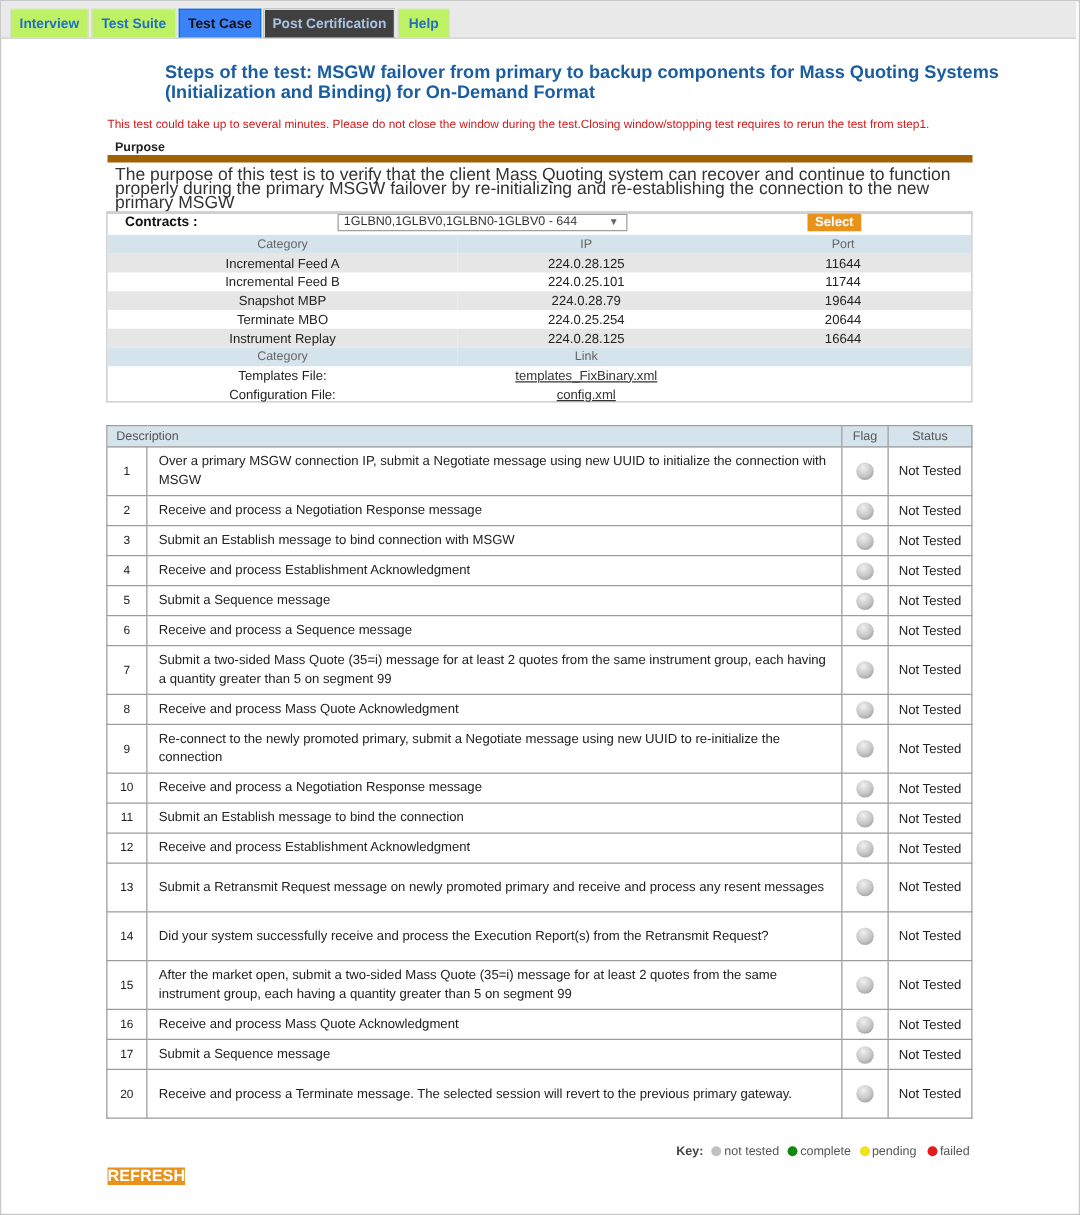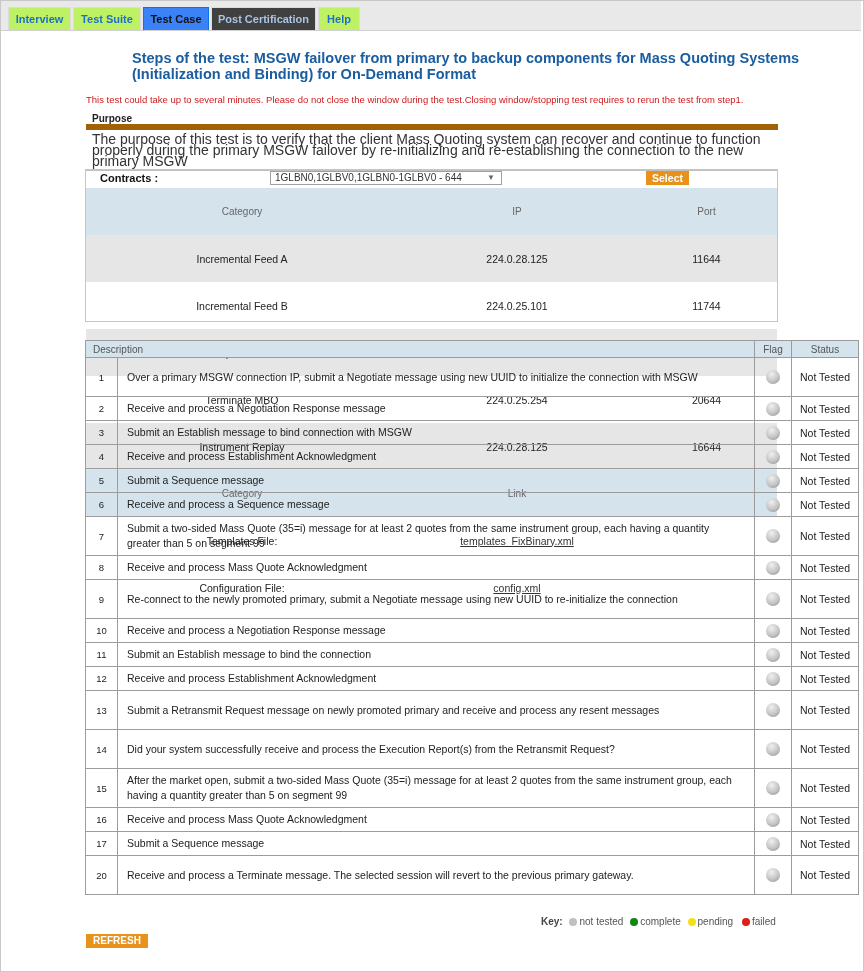--- a/index.html
+++ b/index.html
@@ -13,36 +13,36 @@
   .warning{position:absolute;left:86px;top:94px;font-size:9.5px;color:#d0191b;white-space:nowrap;}
   .purpose-label{position:absolute;left:92px;top:113px;font-size:10px;font-weight:bold;color:#222;}
   .purpose-box{position:absolute;left:86px;top:124px;width:692px;border-top:6px solid #a16207;border-bottom:1px solid #c0c0c0;padding:4px 6px 3px 6px;box-sizing:border-box;font-size:14px;line-height:11px;color:#333;}
   .contracts{position:absolute;left:85px;top:169px;width:693px;height:153px;border:1px solid #c5c5c5;box-sizing:border-box;}
   .contracts-row{position:absolute;left:0;top:0;width:691px;height:17px;}
   .contracts-label{position:absolute;left:14px;top:2px;font-size:11px;font-weight:bold;color:#111;}
   .contracts-select{position:absolute;left:184px;top:1px;width:232px;height:14px;border:1px solid #a0a0a0;box-sizing:border-box;font-size:10px;line-height:12px;padding-left:4px;color:#333;background:#fff;cursor:pointer;}
   .contracts-select .arrow{position:absolute;right:6px;top:0;font-size:8px;color:#666;}
   .select-btn{position:absolute;left:560px;top:1px;width:43px;height:14px;background:#e8921c;color:#fff;font-weight:bold;font-size:10.5px;line-height:14px;text-align:center;cursor:pointer;}
   table.grid{position:absolute;left:0;top:18px;width:691px;border-collapse:collapse;font-size:10.5px;}
-  table.grid td{height:15px;padding:16px;text-align:center;color:#222;}
+  table.grid td{height:15px;padding:0;text-align:center;color:#222;}
   table.grid tr.head td{background:#d4e3ec;color:#666;font-size:10px;}
   table.grid tr.shade td{background:#e6e6e6;}
   table.grid a{color:#333;text-decoration:underline;cursor:pointer;}
-  table.steps{position:absolute;left:85px;top:340px;width:774px;border-collapse:collapse;font-size:10.5px;}
+  table.steps{position:absolute;left:85px;top:340px;width:693px;border-collapse:collapse;font-size:10.5px;}
   table.steps td{border:1px solid #9c9c9c;padding:0;color:#222;}
   table.steps tr.head td{background:#d4e3ec;color:#555;font-size:10px;height:16px;}
   table.steps td.num{width:31px;text-align:center;font-size:9.5px;}
   table.steps td.desc{padding:3px 9px 3px 9px;line-height:15px;}
   table.steps td.flag{width:36px;text-align:center;}
   table.steps td.status{width:66px;text-align:center;}
   .dot{display:inline-block;width:14px;height:14px;border-radius:50%;background:radial-gradient(circle at 40% 30%,#f0f0f0 0%,#c4c4c4 55%,#8a8a8a 100%);vertical-align:middle;}
   .key{position:absolute;left:541px;top:916px;font-size:10px;color:#555;white-space:nowrap;}
   .key b{color:#444;}
   .kdot{display:inline-block;width:8px;height:8px;border-radius:50%;margin:0 2px 0 4px;vertical-align:-1px;}
-  .refresh{position:absolute;left:86px;top:934px;width:62px;height:14px;background:#e8921c;color:#fff;font-weight:bold;font-size:10px;line-height:14px;text-align:center;cursor:pointer;}
+  .refresh{position:absolute;left:86px;top:934px;width:62px;height:14px;background:#e8921c;color:#fff;font-weight:bold;font-size:13px;line-height:14px;text-align:center;cursor:pointer;}
 </style>
 </head>
 <body>
 
 <div class="frame"></div>
 
 <div class="tabbar">
   <div class="tab" style="left:7px;width:63px;">Interview</div>
   <div class="tab" style="left:72px;width:68px;">Test Suite</div>
   <div class="tab active" style="left:142px;width:66px;">Test Case</div>

